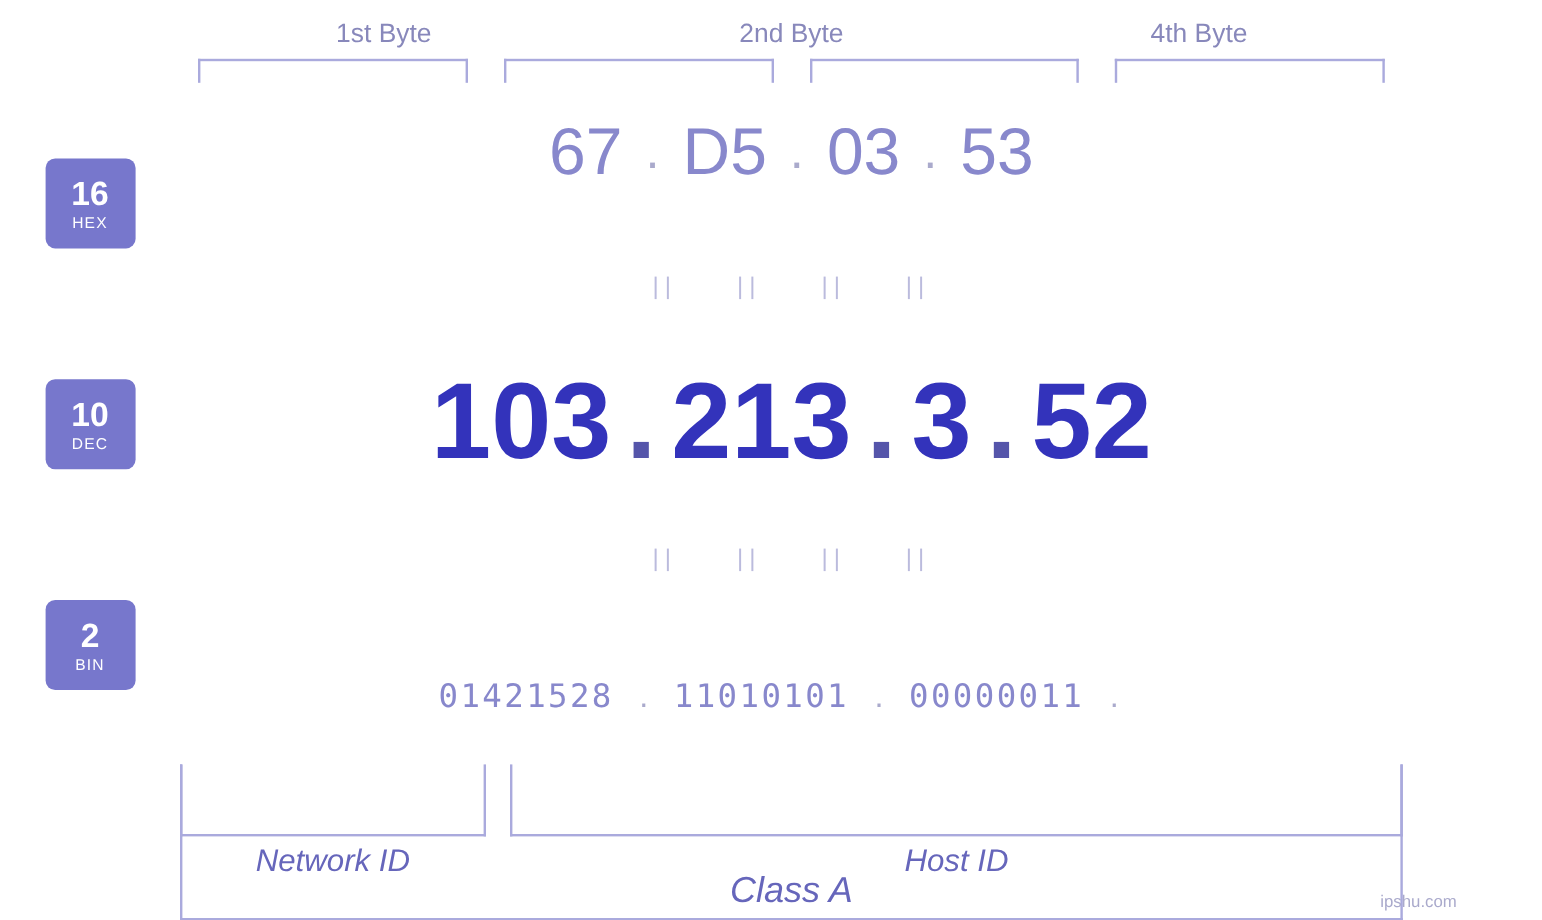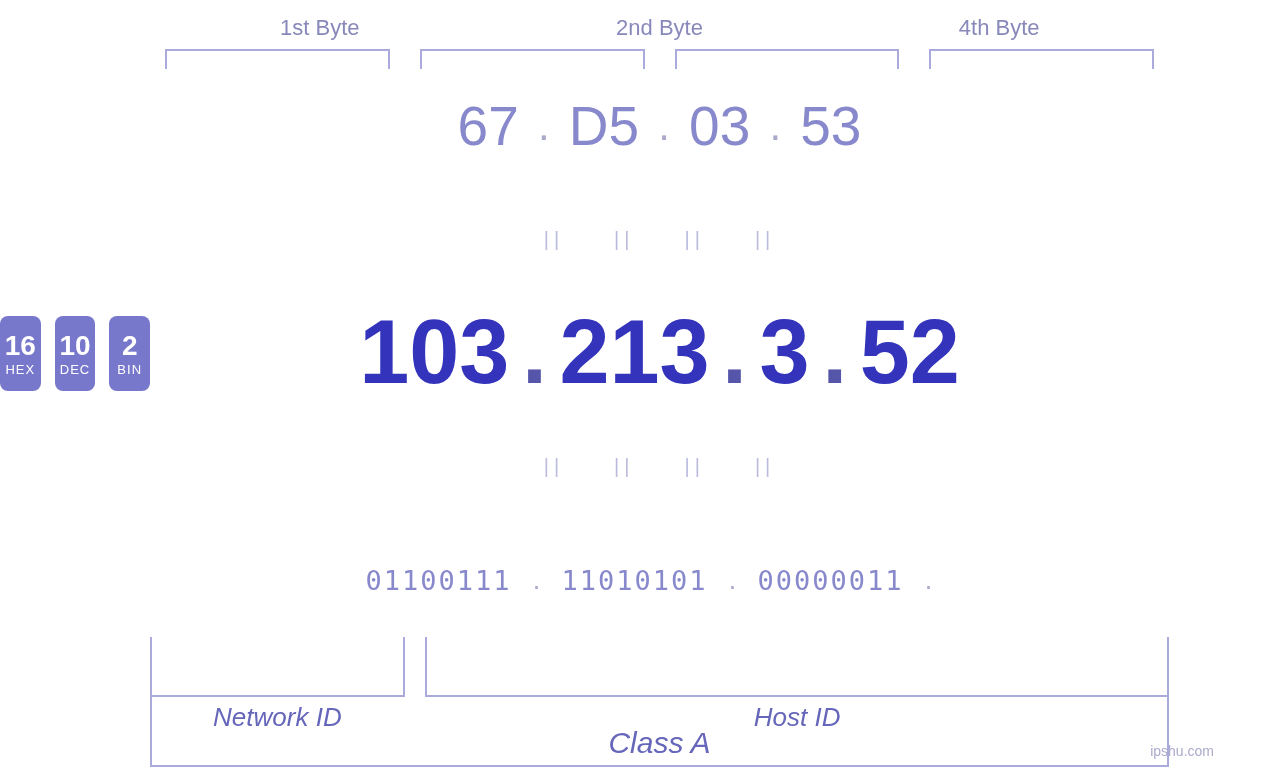--- a/index.html
+++ b/index.html
@@ -83,21 +83,21 @@
     }
 
     .rows-section {
       display: flex;
       flex: 1;
     }
 
     .label-column {
       width: 150px;
       display: flex;
-      flex-direction: row;
+      flex-direction: column;
       align-items: center;
       justify-content: space-around;
       padding: 15px 0;
       gap: 14px;
     }
 
     .data-columns {
       flex: 1;
       margin-right: 60px;
       display: flex;
@@ -318,21 +318,21 @@
         <div class="data-cell">||</div>
         <div class="data-dot"></div>
         <div class="data-cell">||</div>
         <div class="data-dot"></div>
         <div class="data-cell">||</div>
         <div class="data-dot"></div>
         <div class="data-cell">||</div>
       </div>
 
       <div class="data-row bin-row">
-        <div class="data-cell">01100111</div>
+        <div class="data-cell">01421528</div>
         <div class="data-dot">.</div>
         <div class="data-cell">11010101</div>
         <div class="data-dot">.</div>
         <div class="data-cell">00000011</div>
         <div class="data-dot">.</div>
       </div>
 
     </div>
   </div>
 

